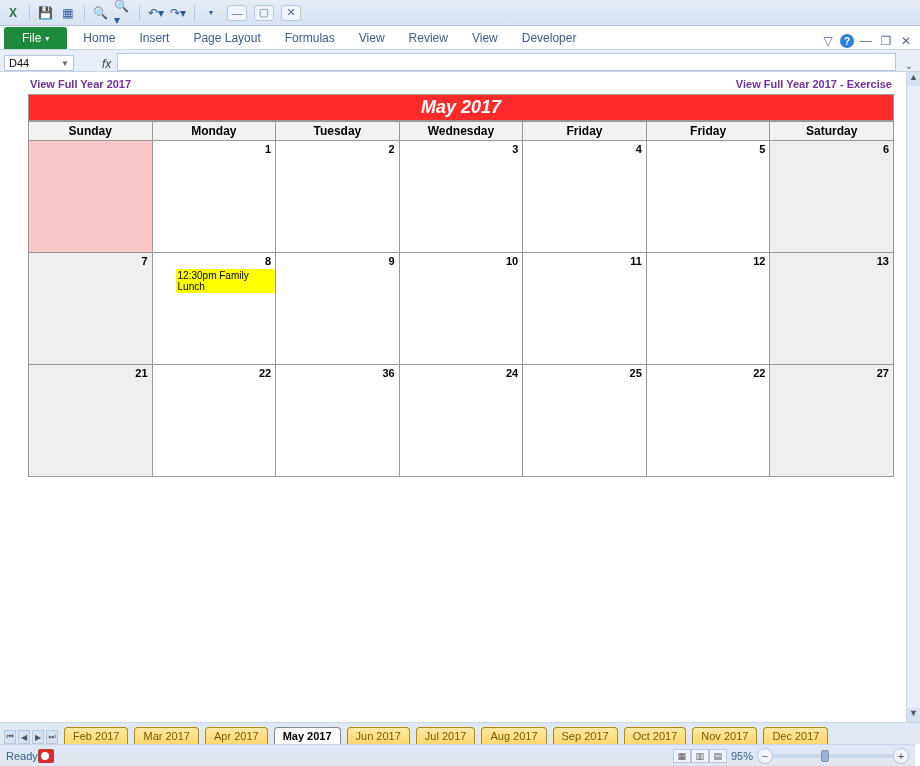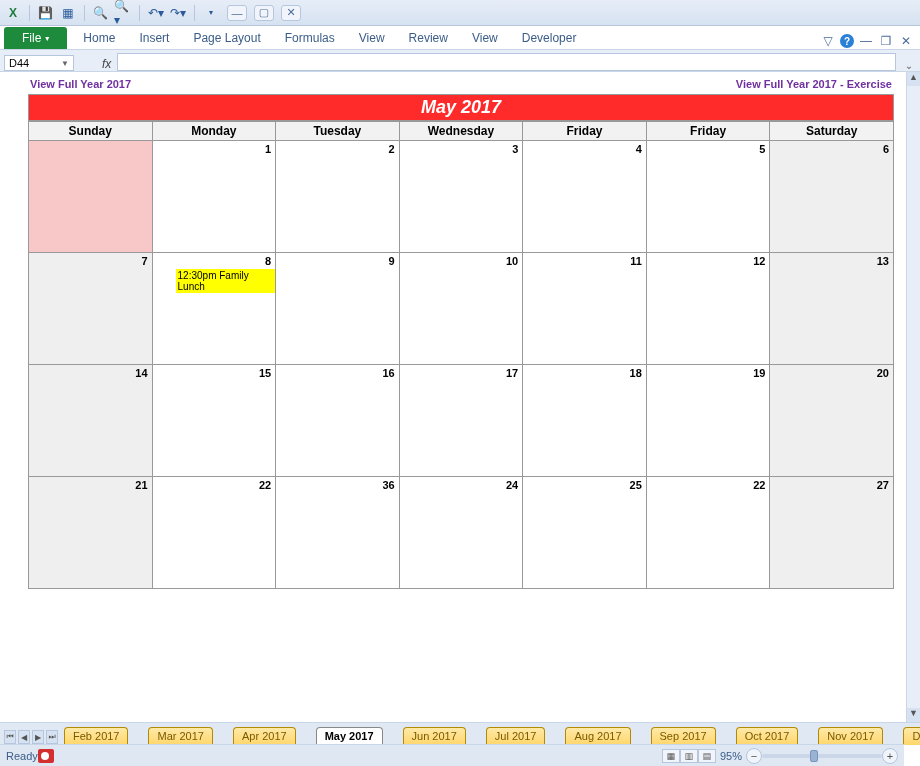--- a/index.html
+++ b/index.html
@@ -203,35 +203,35 @@
     font-size:8px; color:#555; background:#d6e2f1; border:1px solid #b5c6dd;
   }
   .sheet-tab {
     padding:2px 8px;
     font-size:11px;
     border:1px solid #b38b00;
     border-bottom:none;
     background: linear-gradient(#ffe9a8,#ffd66b);
     color:#7a5a00;
     border-radius:4px 4px 0 0;
-    margin-right:20px;
+    margin-right:6px;
     position:relative;
     top:1px;
     white-space:nowrap;
   }
   .sheet-tab.active {
     background:#fff;
     color:#000;
     font-weight:bold;
     border:1px solid #888;
     border-bottom:1px solid #fff;
   }
   .status-bar {
     position:absolute;
-    left:0; right:16px; bottom:0; height:22px;
+    left:0; right:5px; bottom:0; height:22px;
     background:#dfe7f3;
     border-top:1px solid #c9d6e8;
     display:flex;
     align-items:center;
     padding:0 6px;
     gap:0;
     font-size:11px;
     color:#3b5d88;
   }
   .status-bar .spacer { flex:1; }
@@ -367,43 +367,20 @@
           </td>
           <td class="white">
             <div class="daynum">12</div>
           </td>
           <td class="gray">
             <div class="daynum">13</div>
           </td>
         </tr>
         <tr>
           <td class="gray">
-            <div class="daynum">14</div>
-          </td>
-          <td class="white">
-            <div class="daynum">15</div>
-          </td>
-          <td class="white">
-            <div class="daynum">16</div>
-          </td>
-          <td class="white">
-            <div class="daynum">17</div>
-          </td>
-          <td class="white">
-            <div class="daynum">18</div>
-          </td>
-          <td class="white">
-            <div class="daynum">19</div>
-          </td>
-          <td class="gray">
-            <div class="daynum">20</div>
-          </td>
-        </tr>
-        <tr>
-          <td class="gray">
             <div class="daynum">21</div>
           </td>
           <td class="white">
             <div class="daynum">22</div>
           </td>
           <td class="white">
             <div class="daynum">36</div>
           </td>
           <td class="white">
             <div class="daynum">24</div>

